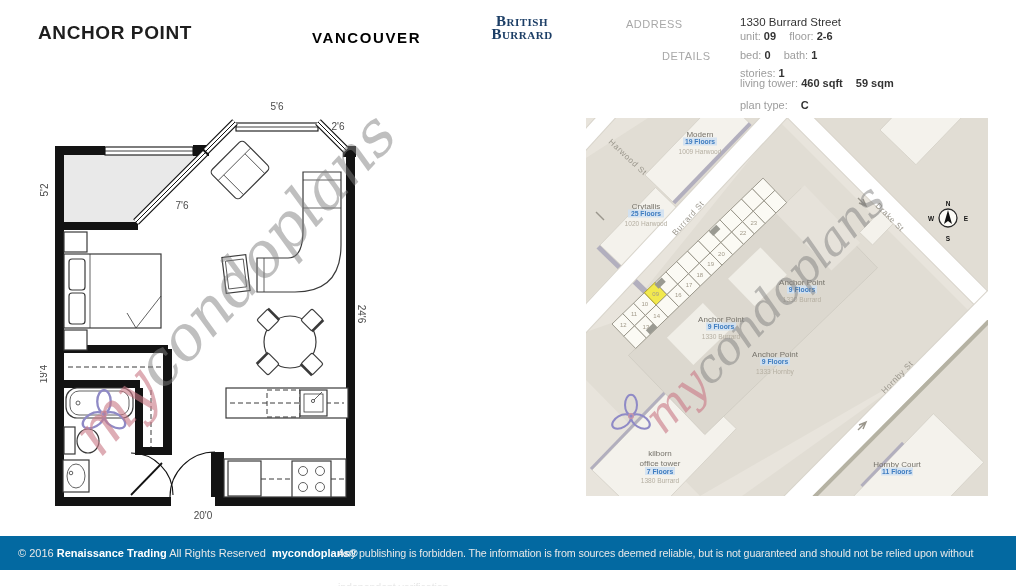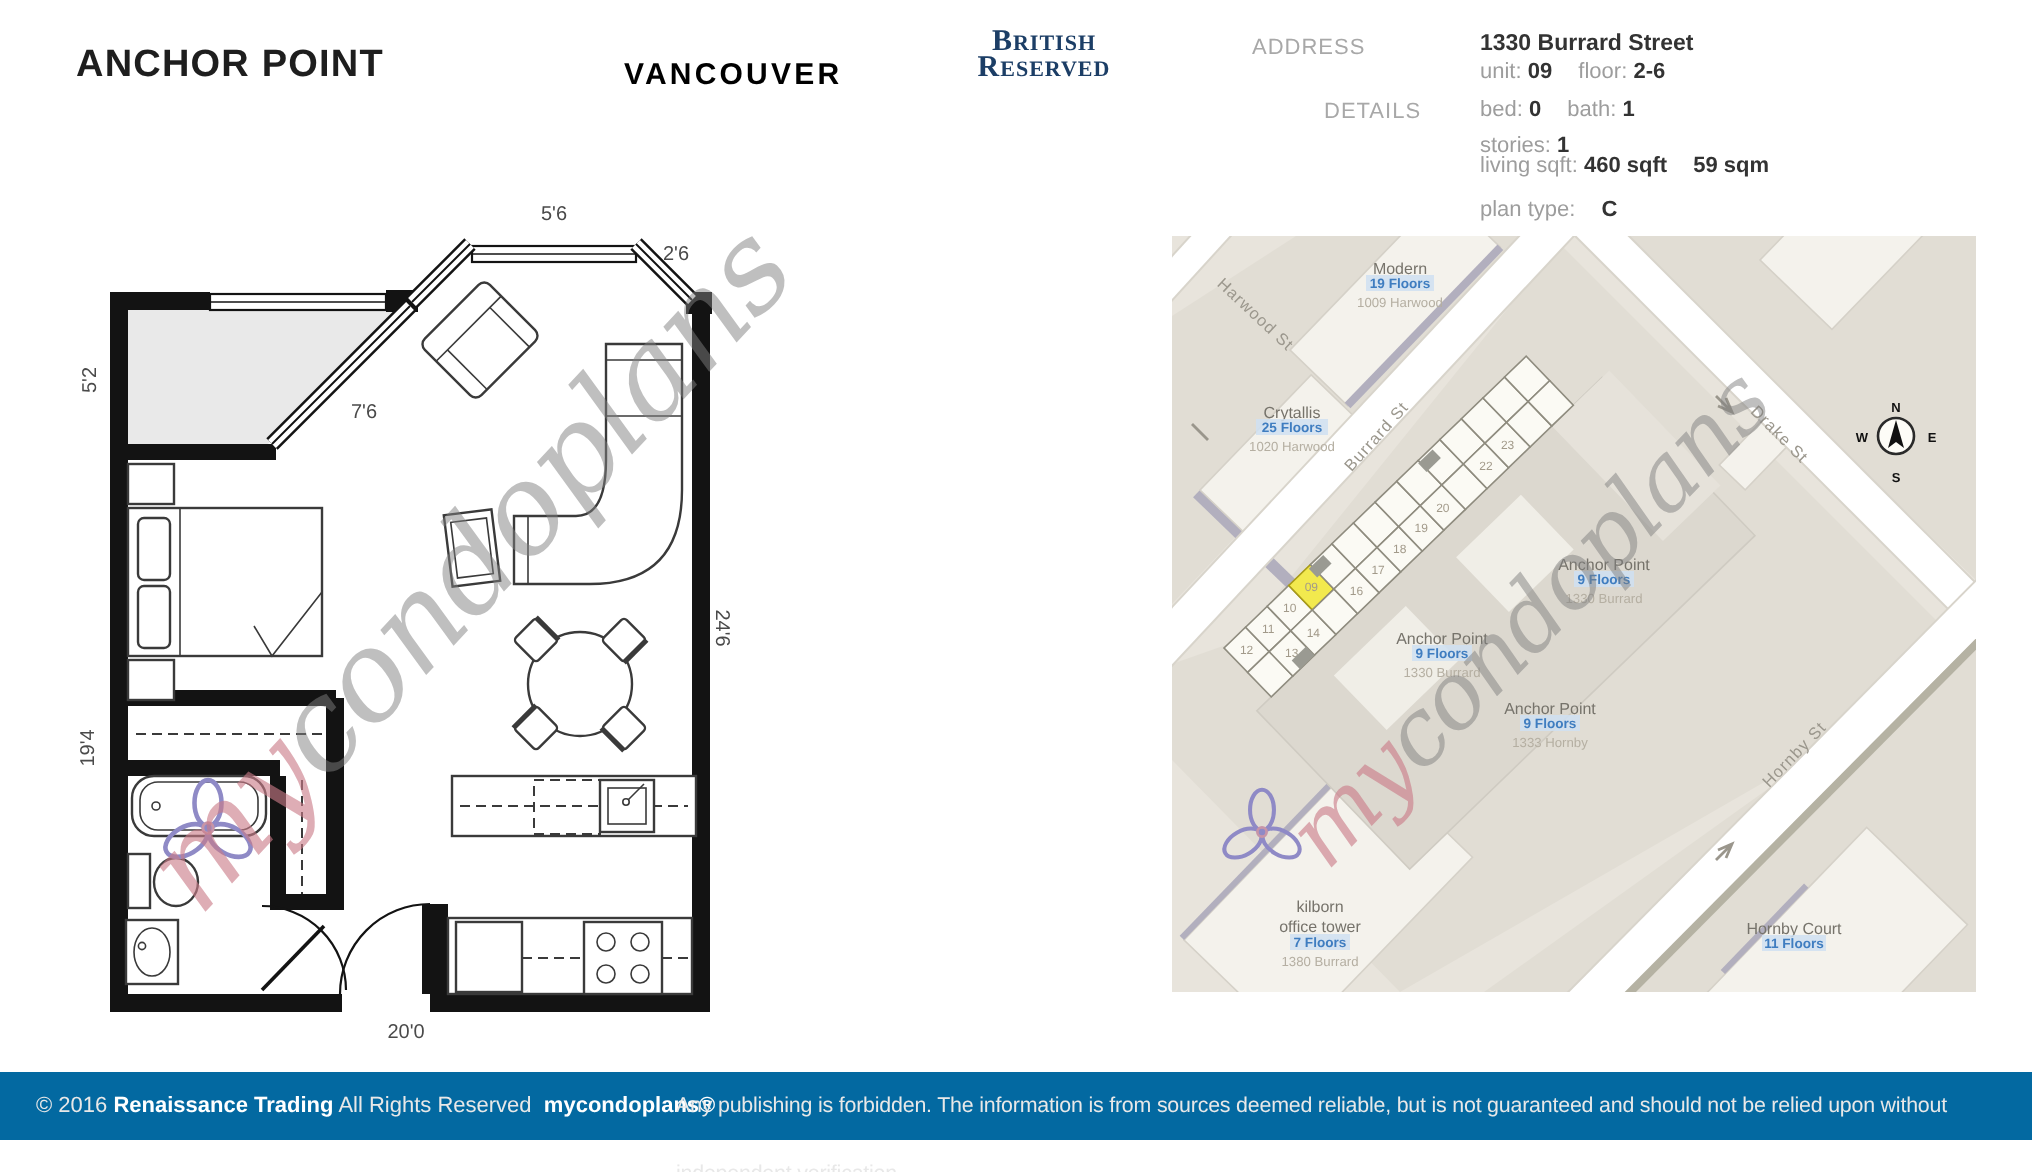--- a/index.html
+++ b/index.html
@@ -8,21 +8,21 @@
   .abs{position:absolute;}
   
   .project-title{left:38px;top:22px;font-size:19px;font-weight:700;letter-spacing:.6px;color:#1e1e1e;}
   .city{left:312px;top:29px;font-size:15px;font-weight:700;letter-spacing:1.6px;color:#000000;}
   .province{left:462px;top:15px;width:120px;text-align:center;font-family:"Liberation Serif",serif;
             color:#1c3e66;font-variant:small-caps;font-weight:700;font-size:15px;line-height:13px;letter-spacing:.5px;}
   .info-label{color:#a8a8a8;font-size:11px;letter-spacing:.5px;}
   .inf{font-size:11px;color:#9d9d9d;white-space:nowrap;}
   .inf b{color:#333;font-weight:700;}
   .inf .gap{display:inline-block;width:10px;}
-  .addr-line1{font-size:11.5px;color:#333;font-weight:700;}
+  .addr-line1{font-size:11.5px;color:#333;font-weight:400;}
   
   .plan-svg{left:40px;top:95px;}
   .map-svg{left:586px;top:118px;}
   
   .wm{position:absolute;pointer-events:none;white-space:nowrap;
       font-family:"DejaVu Serif",serif;font-style:italic;transform-origin:0 50%;letter-spacing:-1px;}
   .wm .wm-my{color:rgba(201,122,136,.62);}
   .wm .wm-rest{color:rgba(128,128,128,.5);}
   .wm-plan{left:84px;top:408px;font-size:62px;transform:rotate(-47deg);}
   .wm-map{left:652px;top:398px;font-size:46px;transform:rotate(-46deg);}
@@ -52,21 +52,21 @@
 </style>
 </head>
 <body>
 
 <div class="page">
 
   <div class="abs project-title">ANCHOR POINT</div>
   <div class="abs city">VANCOUVER</div>
   <div class="abs province">
     <div>British</div>
-    <div>Reserved</div>
+    <div>Burrard</div>
   </div>
 
   <div class="abs info-label" style="left:626px;top:18px;">ADDRESS</div>
   <div class="abs addr-line1" style="left:740px;top:16px;">1330 Burrard Street</div>
   <div class="abs inf" style="left:740px;top:30px;">
     <span>unit:</span>
     <b>09</b><span class="gap"></span>
     <span>floor:</span>
     <b>2-6</b>
   </div>
@@ -76,21 +76,21 @@
     <span>bed:</span>
     <b>0</b><span class="gap"></span>
     <span>bath:</span>
     <b>1</b>
   </div>
   <div class="abs inf" style="left:740px;top:67px;text-align:right;">
     <span>stories:</span>
     <b>1</b>
   </div>
   <div class="abs inf" style="left:740px;top:77px;">
-    <span>living sqft:</span>
+    <span>living tower:</span>
     <b>460 sqft</b><span class="gap"></span>
     <b>59 sqm</b>
   </div>
   <div class="abs inf" style="left:740px;top:99px;">
     <span>plan type:</span><span class="gap"></span>
     <b>C</b>
   </div>
 
   <svg class="abs plan-svg" width="330" height="432" viewBox="40 95 330 432" xmlns="http://www.w3.org/2000/svg">
 

